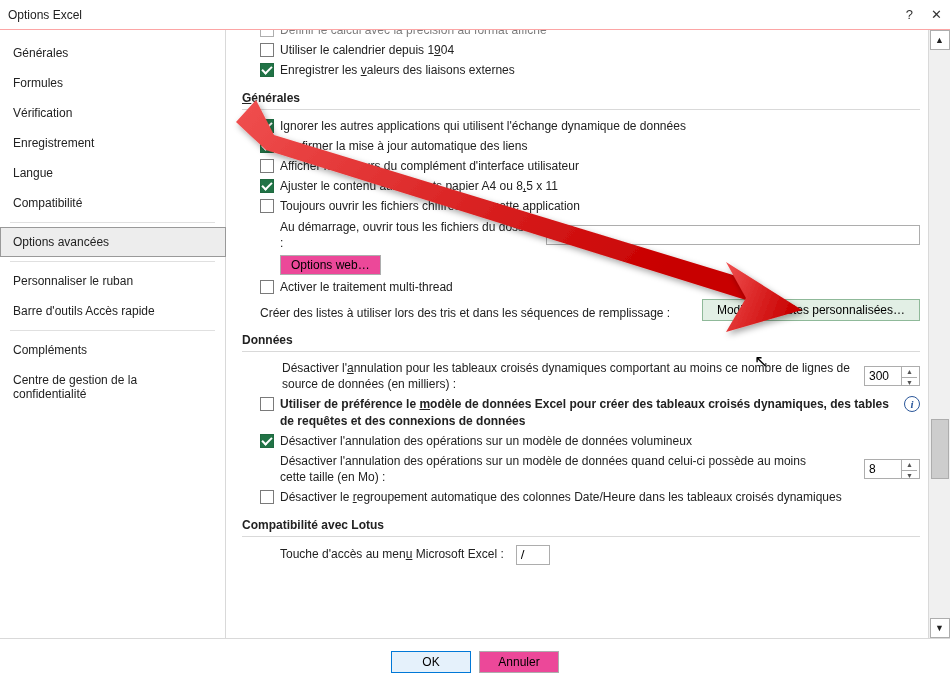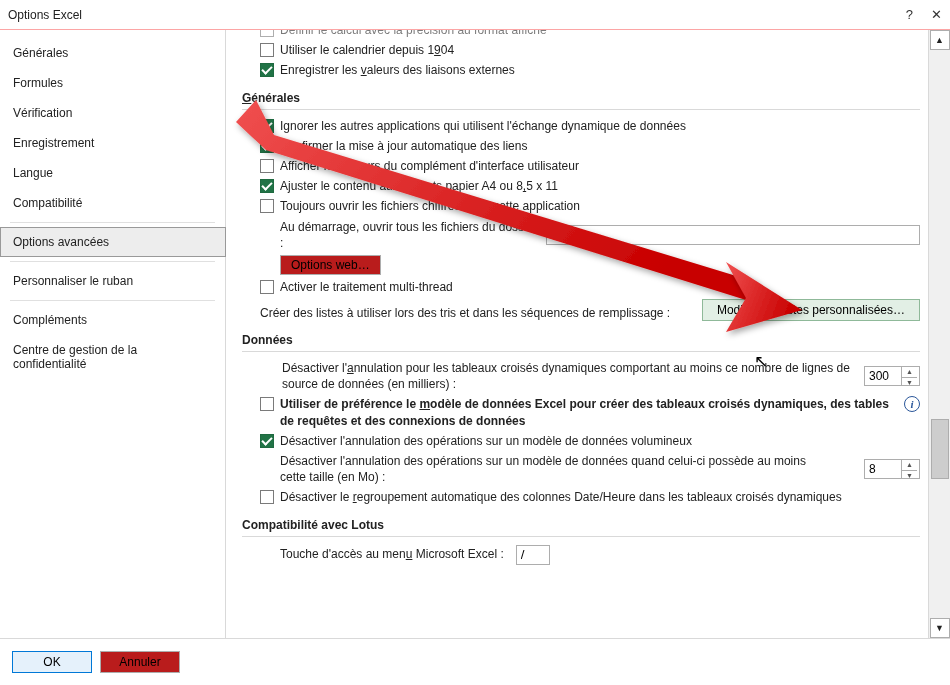--- a/index.html
+++ b/index.html
@@ -118,21 +118,21 @@
     position: absolute;
     left: 3px; top: 0px;
     width: 4px; height: 8px;
     border: solid #fff;
     border-width: 0 2px 2px 0;
     transform: rotate(45deg);
   }
   .lbl { flex: 1; }
   .btn {
     border: 1px solid #adadad;
-    background: #b91c1c;
+    background: #ec4899;
     padding: 3px 14px;
     cursor: pointer;
     font-size: 12px;
   }
   .btn.small { padding: 2px 10px; }
   .textinput {
     border: 1px solid #adadad;
     height: 20px;
     padding: 1px 4px;
     background: #fff;
@@ -166,21 +166,21 @@
     font-size: 11px;
     font-style: italic;
     font-weight: bold;
     display:inline-flex; align-items:center; justify-content:center;
     font-family: Georgia, serif;
   }
   .footer {
     height: 46px;
     border-top: 1px solid #d9d9d9;
     display:flex;
-    justify-content:flex-start;
+    justify-content:center;
     align-items:center;
     padding: 0 12px;
     gap: 8px;
   }
   .footer .btn { width: 80px; text-align: center; }
   .footer .btn.primary { border: 1.5px solid #0078d7; background:#e5f1fb; }
   .under { text-decoration: underline; }
   
   #arrow-overlay {
     position: absolute;
@@ -210,20 +210,21 @@
     <div class="nav-item"><span>Générales</span></div>
     <div class="nav-item"><span>Formules</span></div>
     <div class="nav-item"><span>Vérification</span></div>
     <div class="nav-item"><span>Enregistrement</span></div>
     <div class="nav-item"><span>Langue</span></div>
     <div class="nav-item"><span>Compatibilité</span></div>
     <div class="nav-sep"></div>
     <div class="nav-item active"><span>Options avancées</span></div>
     <div class="nav-sep"></div>
     <div class="nav-item"><span>Personnaliser le ruban</span></div>
+    <div class="nav-item"><span>Barre d'outils Accès rapide</span></div>
     <div class="nav-sep"></div>
     <div class="nav-item"><span>Compléments</span></div>
     <div class="nav-item"><span>Centre de gestion de la confidentialité</span></div>
   </div>
 
   <div class="content-wrap">
     <div class="content">
 
       <div class="row" style="margin-top:-14px; opacity:.6;">
         <div class="chk"></div>

